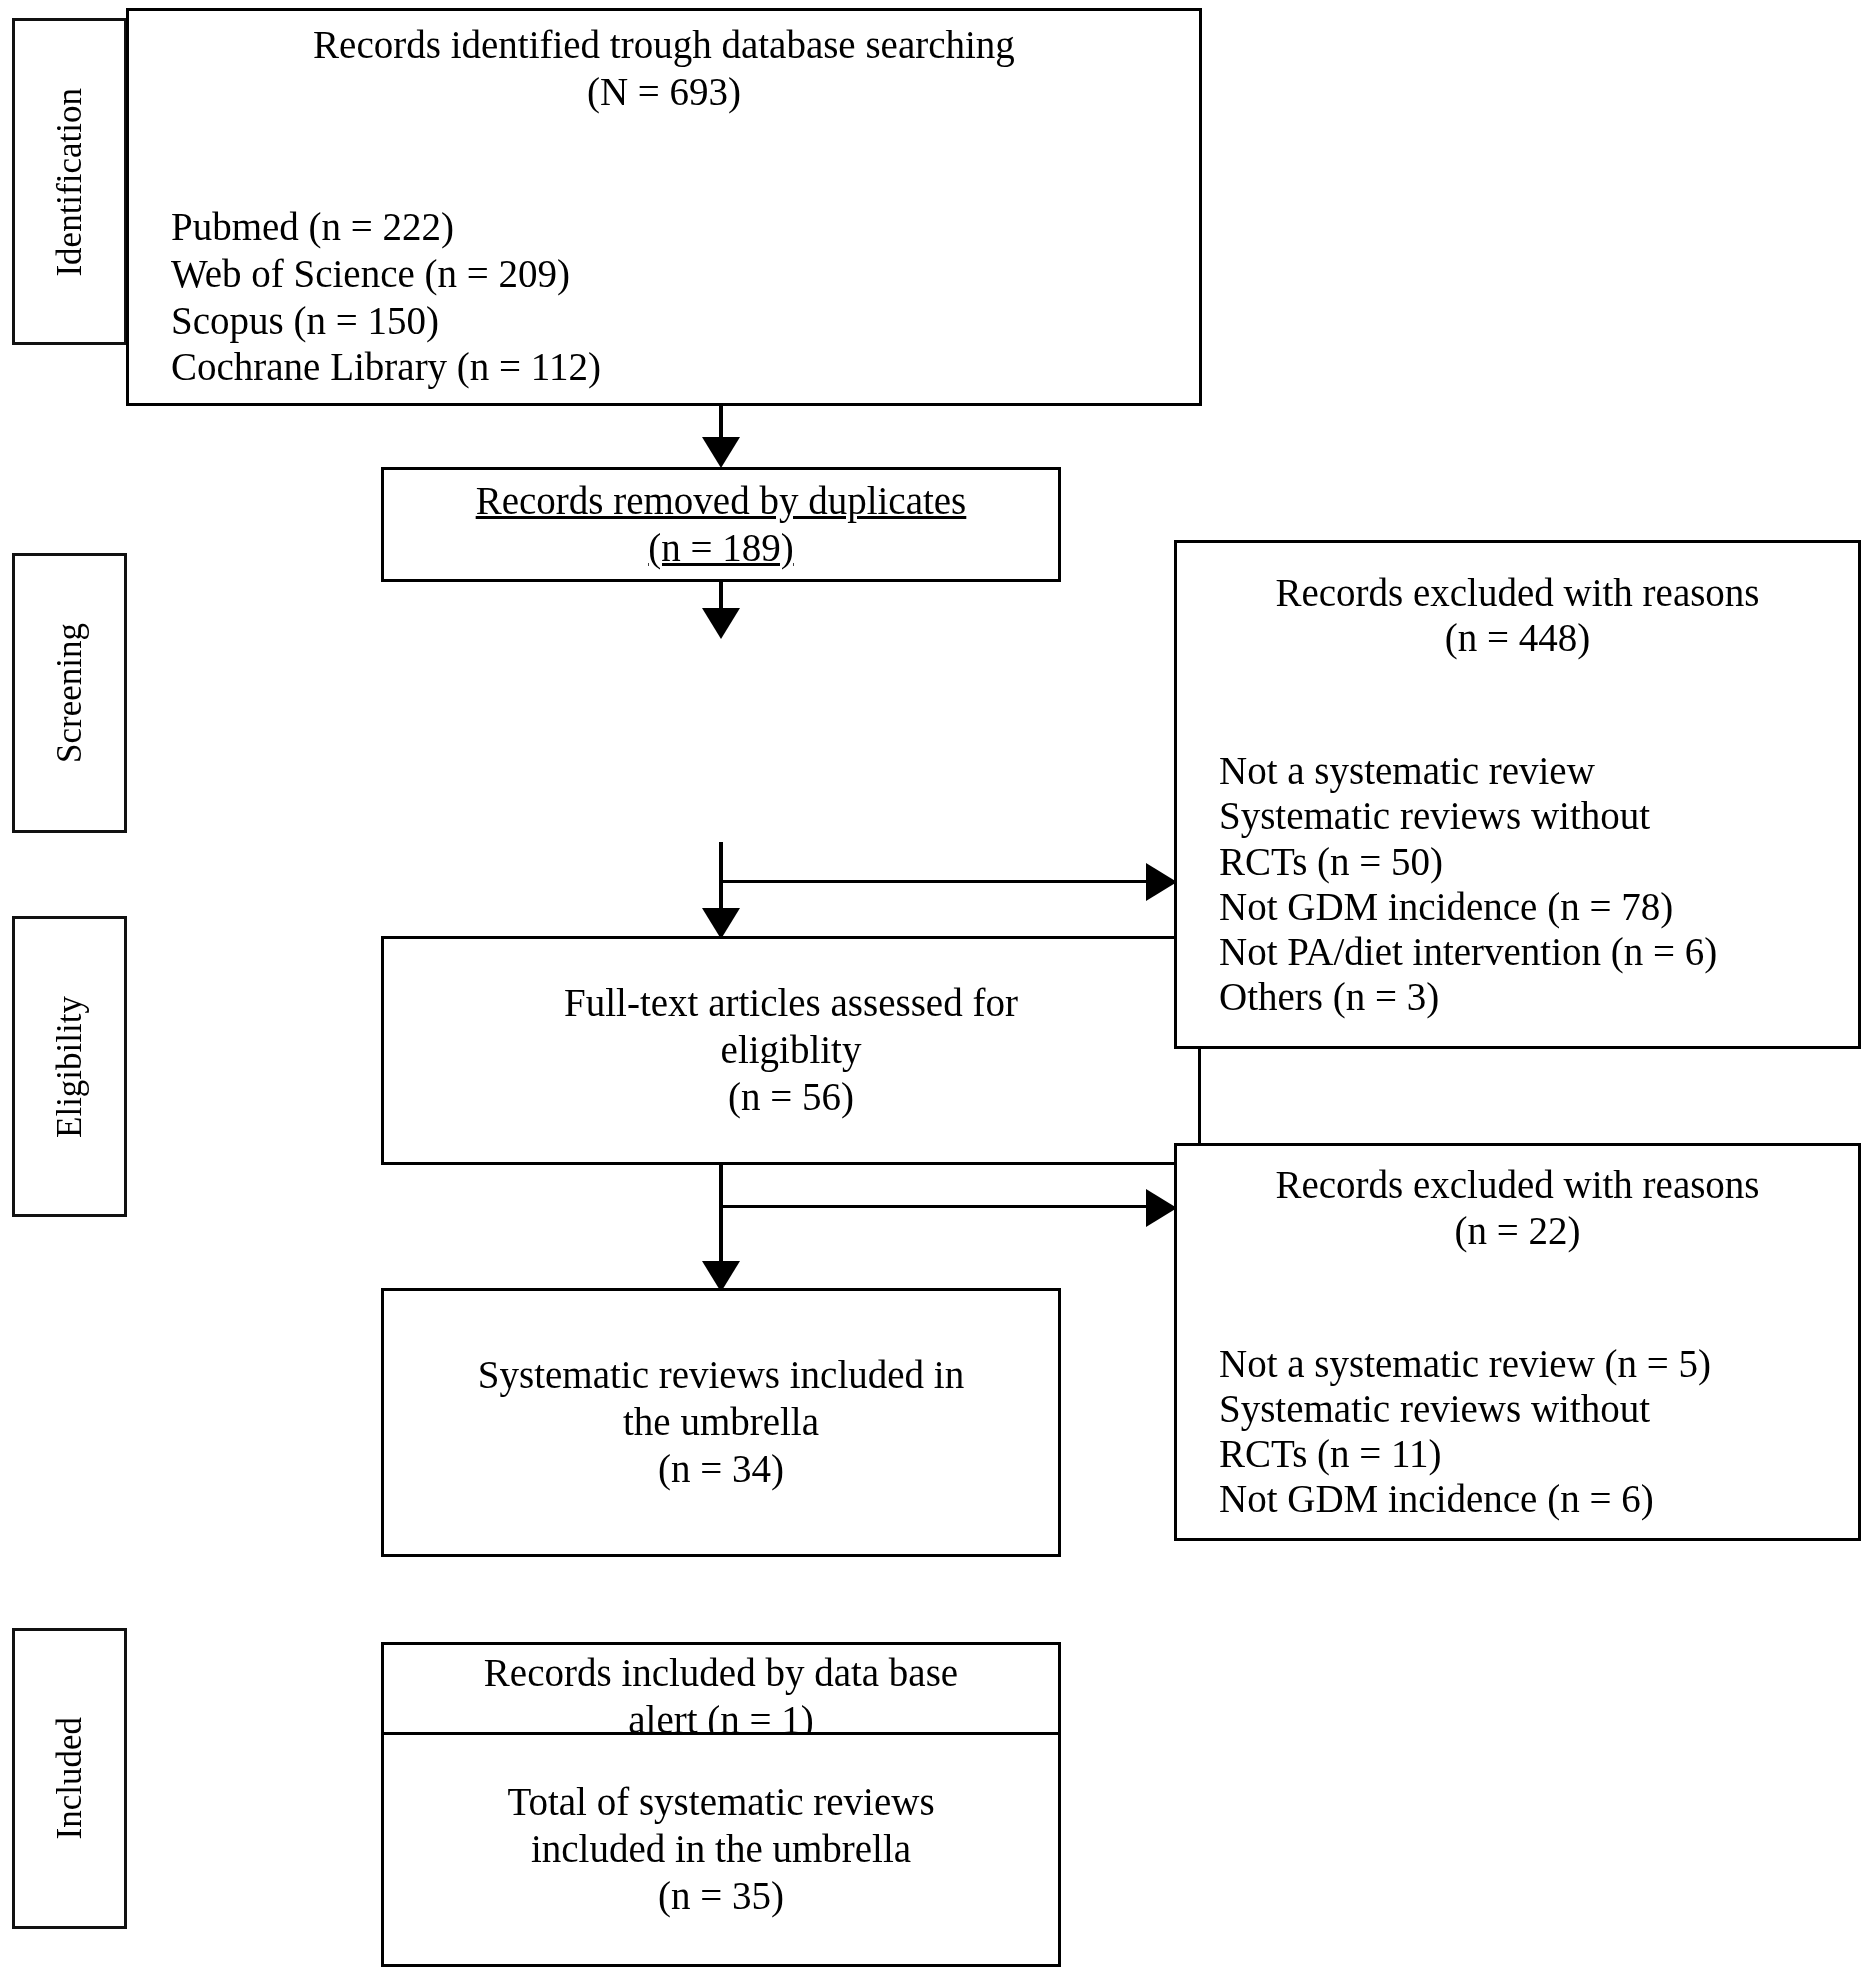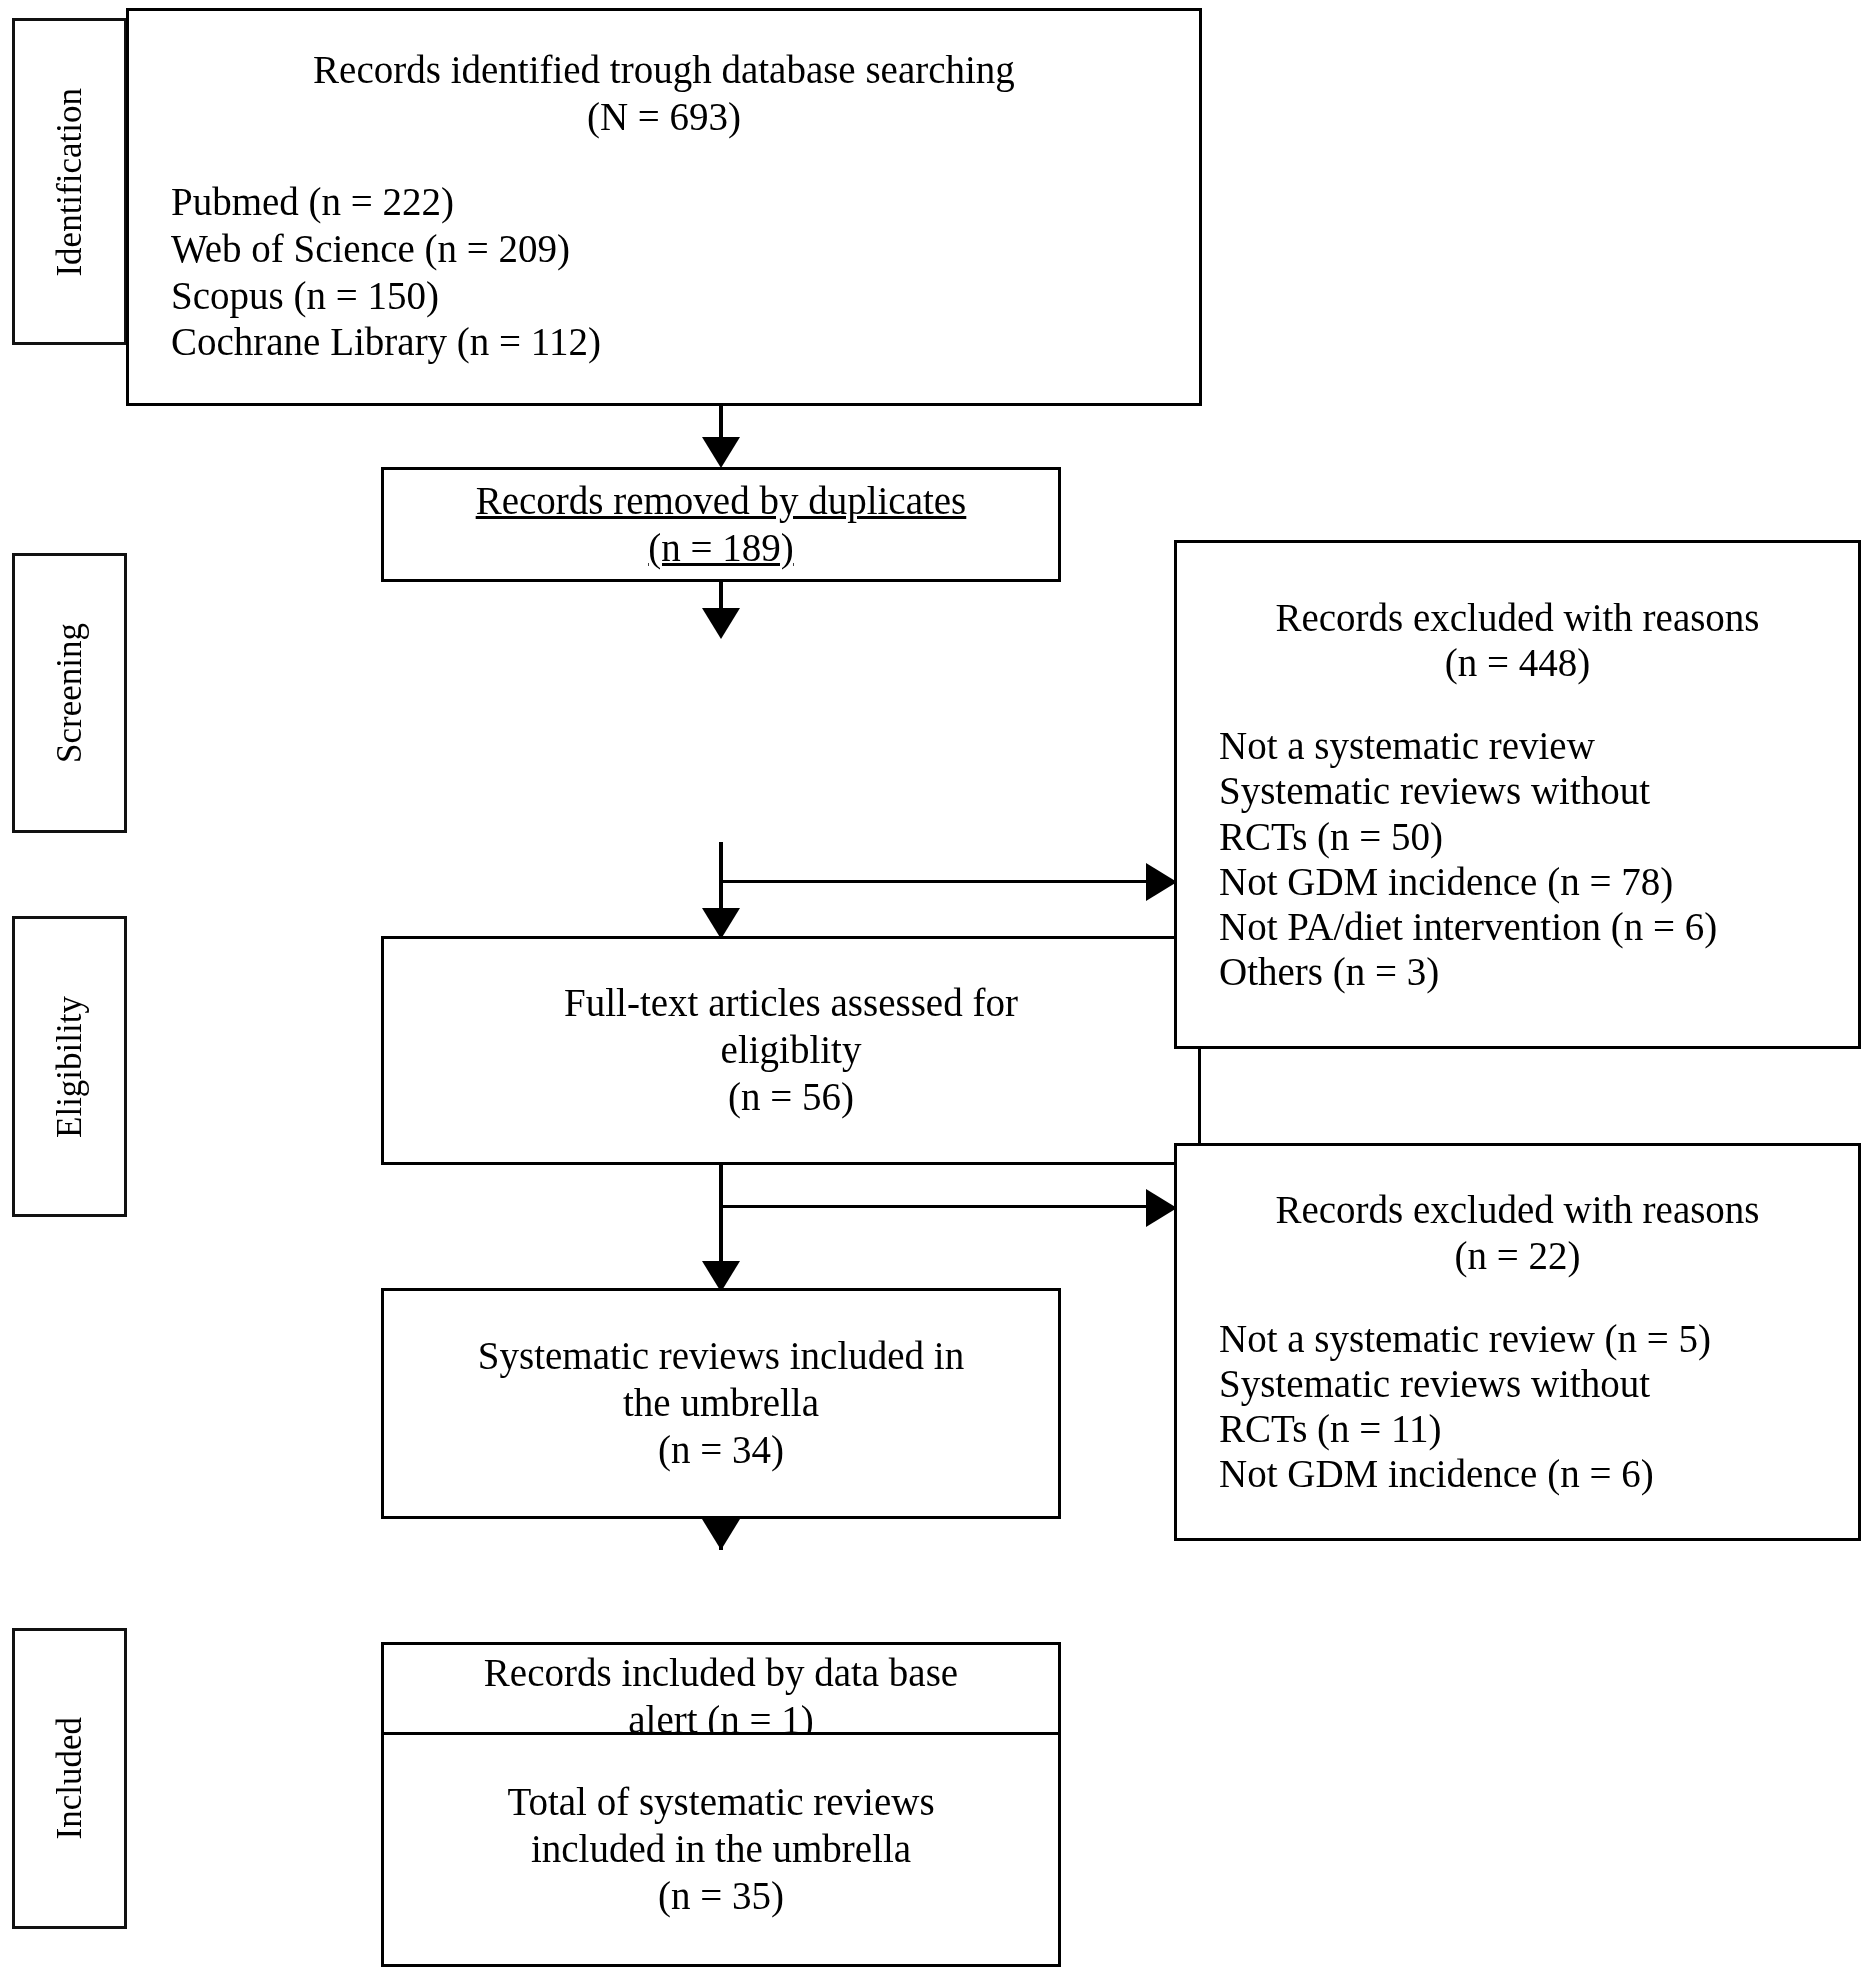--- a/index.html
+++ b/index.html
@@ -21,20 +21,21 @@
   
   .box {
     position: absolute;
     box-sizing: border-box;
     border: 3.3px solid #000000;
     background: #ffffff;
     display: flex;
     flex-direction: column;
     justify-content: center;
     z-index: 3;
+    gap: 25px;
   }
 
   
   .stage-box {
     position: absolute;
     box-sizing: border-box;
     border: 3.9px solid #111111;
     background: #ffffff;
     display: flex;
     align-items: center;
@@ -156,21 +157,21 @@
       <span class="line">eligiblity</span>
       <span class="line">(n = 56)</span>
     </div>
   </div>
 
   <div class="vline" style="left:719px; top:1165px; height:124px;"></div>
   <div class="arrow-down" style="left:702px; top:1261px;"></div>
   <div class="hline" style="left:719px; top:1205px; width:432px;"></div>
   <div class="arrow-right" style="left:1146px; top:1189px;"></div>
 
-  <div class="box" style="left:381px; top:1288px; width:680px; height:231px;">
+  <div class="box" style="left:381px; top:1288px; width:680px; height:269px;">
     <div class="center-lines">
       <span class="line">Systematic reviews included in</span>
       <span class="line">the umbrella</span>
       <span class="line">(n = 34)</span>
     </div>
   </div>
 
   <div class="vline" style="left:719px; top:1517px; height:33px;"></div>
   <div class="arrow-down" style="left:702px; top:1519px;"></div>
 

